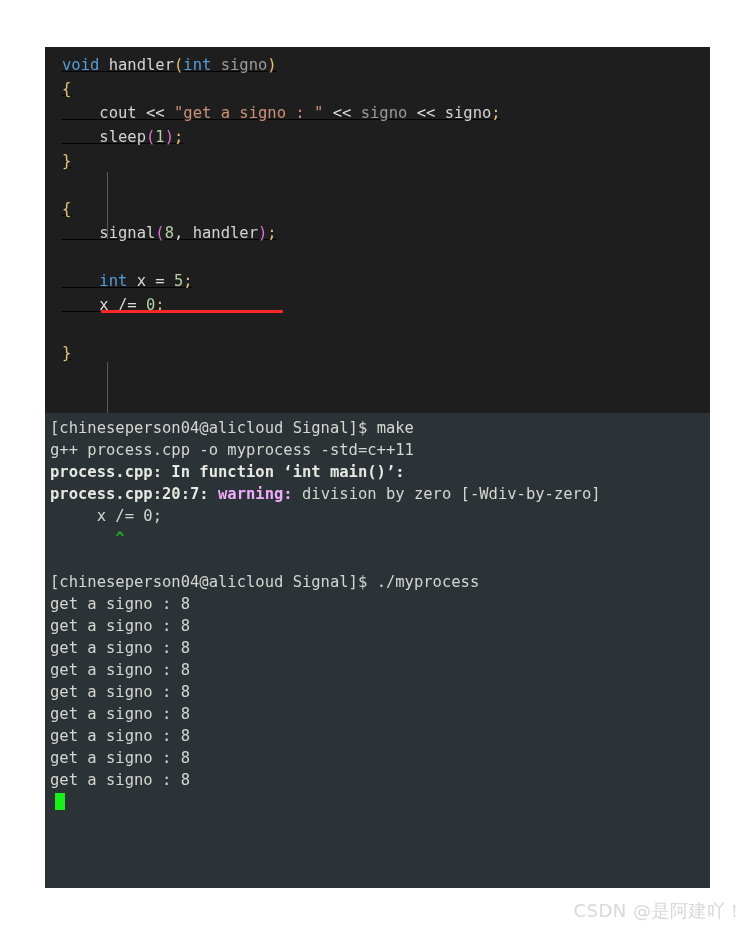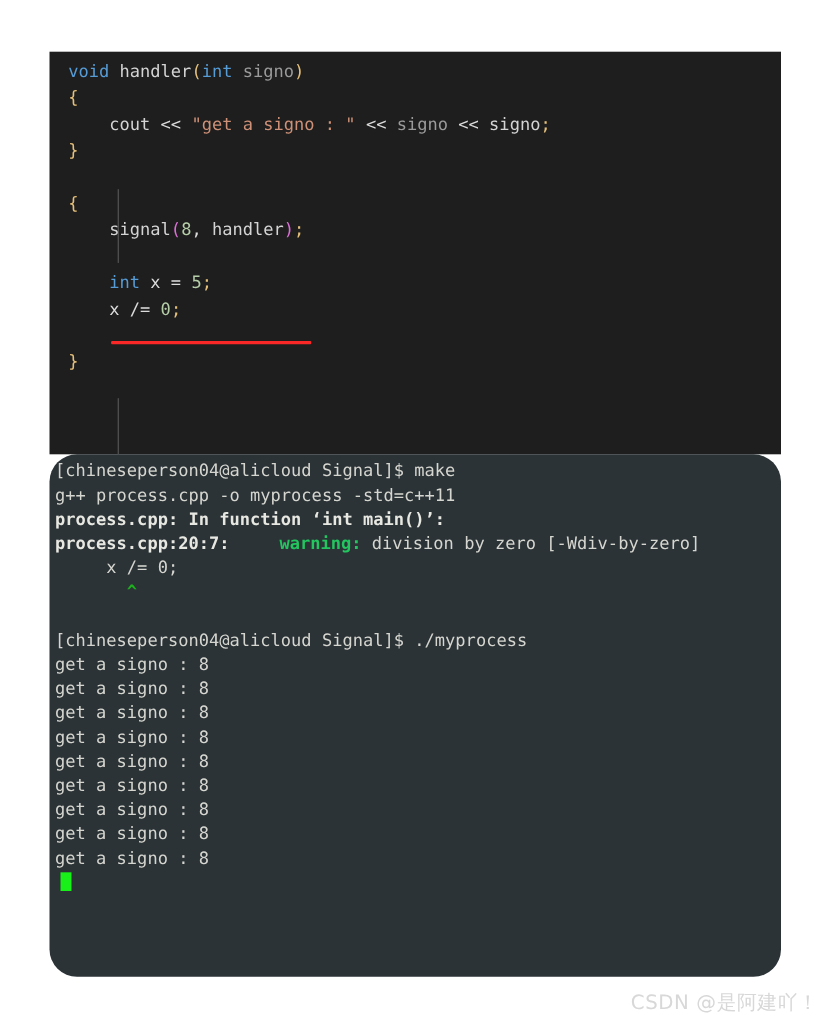--- a/index.html
+++ b/index.html
@@ -21,20 +21,21 @@
     left: 45px;
     top: 47px;
     width: 665px;
     height: 366px;
     background: #1e1e1e;
     overflow: hidden;
   }
   .code-area {
     position: relative;
     padding: 6px 16px 0 0;
+    text-decoration: underline;
   }
   .code-line {
     height: 24px;
     line-height: 24px;
     white-space: pre;
     font-size: 15.5px;
     font-family: "DejaVu Sans Mono", "Liberation Mono", monospace;
     color: #d4d4d4;
     padding-left: 17px;
     position: relative;
@@ -76,33 +77,32 @@
   #terminal-panel {
     position: absolute;
     left: 45px;
     top: 413px;
     width: 665px;
     height: 475px;
     background: #2b3337;
     overflow: hidden;
     padding-top: 4px;
     box-sizing: border-box;
-    border-radius: 25px;
   }
   .term-line {
     height: 22px;
     line-height: 22px;
     white-space: pre;
     font-size: 15.5px;
     font-family: "DejaVu Sans Mono", "Liberation Mono", monospace;
     color: #d6d6d0;
     padding-left: 5px;
   }
   .t-bold   { font-weight: bold; color: #e8e8e2; }
-  .t-warn   { font-weight: bold; color: #22c55e; margin-left: 36px; }
+  .t-warn   { font-weight: bold; color: #f0abfc; }
   .t-caret  { color: #1faf1f; font-weight: bold; }
   .cursor-block {
     display: inline-block;
     width: 10px;
     height: 17px;
     background: #19f019;
     vertical-align: -3px;
     margin-left: 5px;
   }
 
@@ -126,20 +126,21 @@
 
     <div class="guide" id="guide-1"></div>
     <div class="guide" id="guide-2"></div>
 
     <div class="code-line"><span class="kw">void</span><span class="plain"> handler</span><span class="brace">(</span><span class="kw">int</span><span class="param"> signo</span><span class="brace">)</span></div>
 
     <div class="code-line"><span class="brace">{</span></div>
 
     <div class="code-line"><span class="plain">    cout </span><span class="white">&lt;&lt; </span><span class="str">"get a signo : "</span><span class="white"> &lt;&lt; </span><span class="param">signo</span><span class="white"> &lt;&lt; </span><span class="plain">signo</span><span class="semi">;</span></div>
 
+    <div class="code-line"><span class="plain">    sleep</span><span class="paren">(</span><span class="num">1</span><span class="paren">)</span><span class="semi">;</span></div>
 
     <div class="code-line"><span class="brace">}</span></div>
 
     <div class="code-line"></div>
 
 
     <div class="code-line"><span class="brace">{</span></div>
 
     <div class="code-line"><span class="plain">    signal</span><span class="paren">(</span><span class="num">8</span><span class="white">, </span><span class="plain">handler</span><span class="paren">)</span><span class="semi">;</span></div>
 

